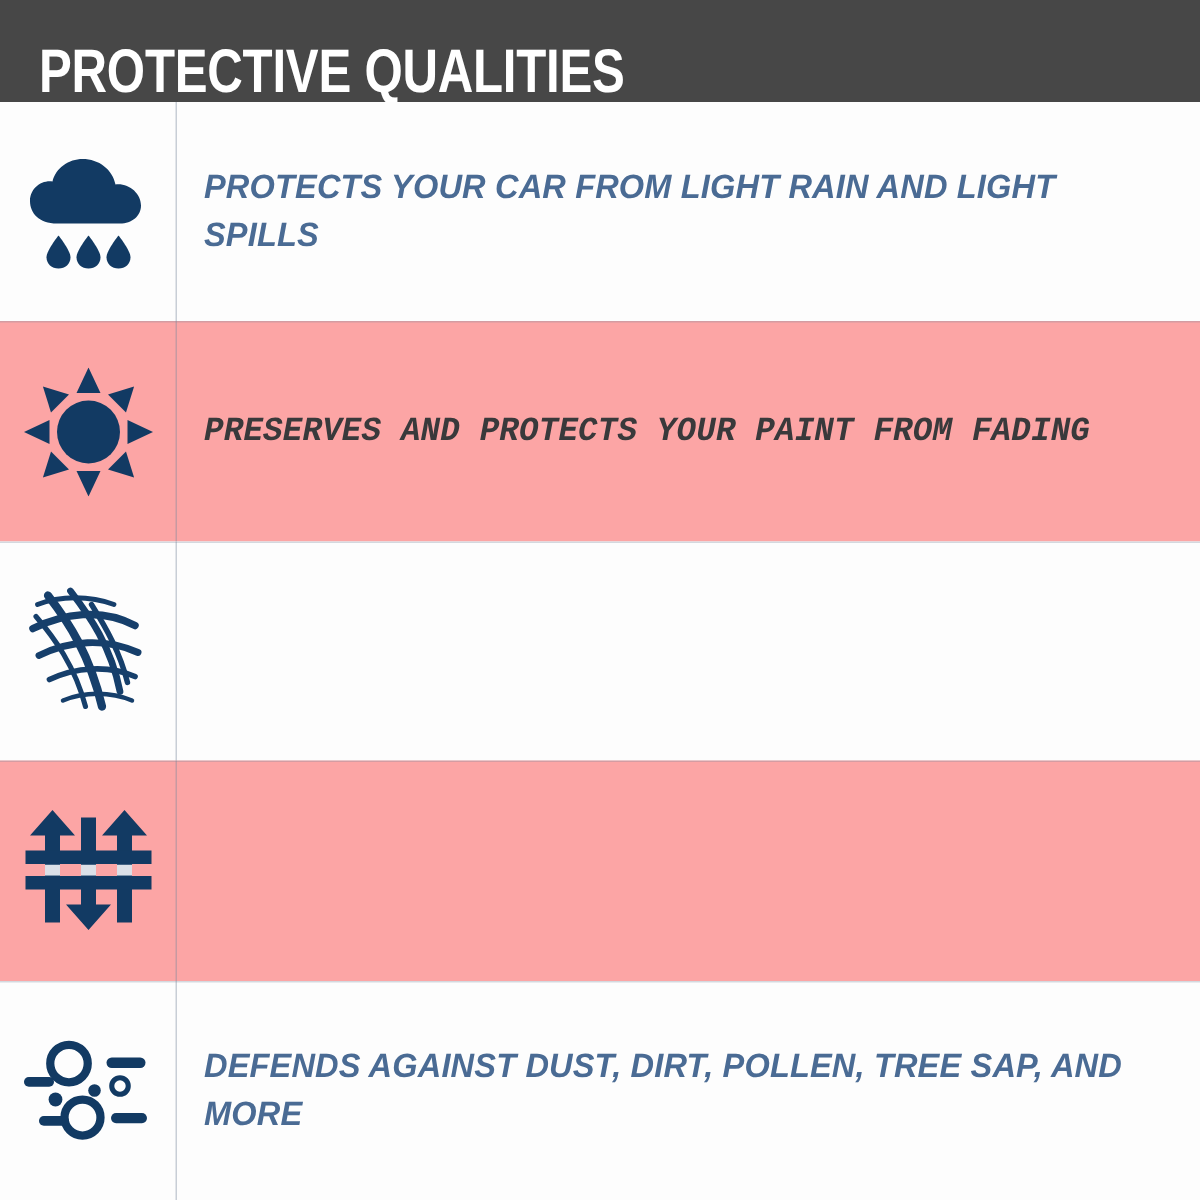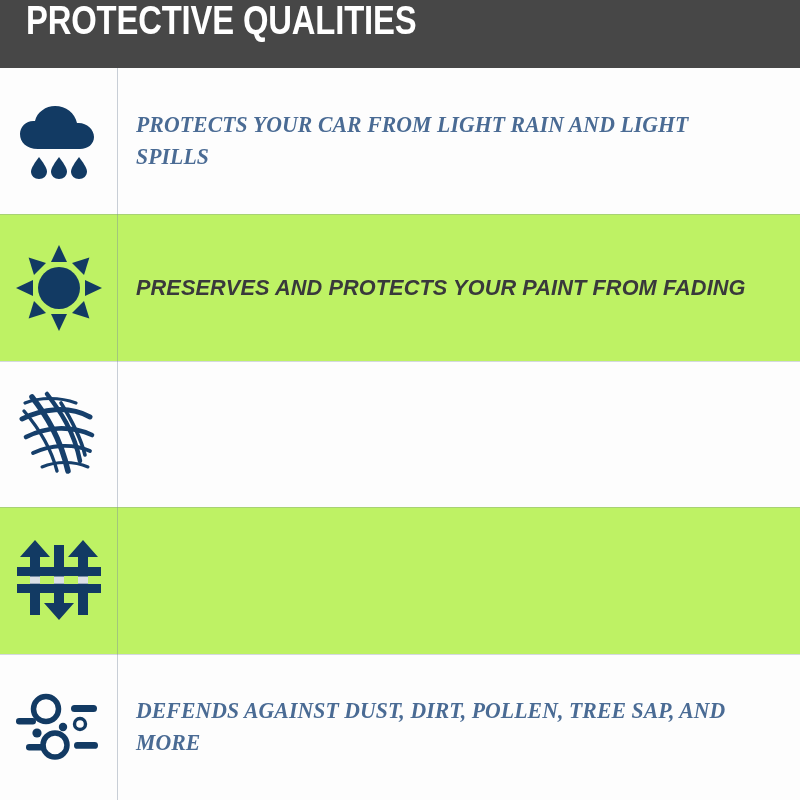--- a/index.html
+++ b/index.html
@@ -22,21 +22,21 @@
     background: #ffffff;
     display: flex;
     flex-direction: column;
   }
 
   
   .header-bar {
     height: 68px;
     background: #474747;
     display: flex;
-    align-items: flex-start;
+    align-items: flex-end;
     padding-left: 26px;
     box-sizing: border-box;
     flex: 0 0 68px;
   }
   .header-title {
     color: #ffffff;
     font-size: 41px;
     font-weight: 700;
     letter-spacing: -0.2px;
     line-height: 1;
@@ -54,22 +54,22 @@
     flex-direction: column;
   }
   .row {
     display: flex;
     align-items: stretch;
     position: relative;
     box-sizing: border-box;
     flex: 1 1 0;
     min-height: 0;
   }
-  .row.light { background: #fdfdfd; font-family: Liberation Serif, serif; }
-  .row.shade { background: #bef264; }
+  .row.light { background: #fdfdfd; }
+  .row.shade { background: #fca5a5; font-family: Liberation Mono, monospace; }
 
   .icon-cell {
     flex: 0 0 118px;
     display: flex;
     align-items: center;
     justify-content: center;
     position: relative;
     box-sizing: border-box;
   }
   .icon-cell::after {

